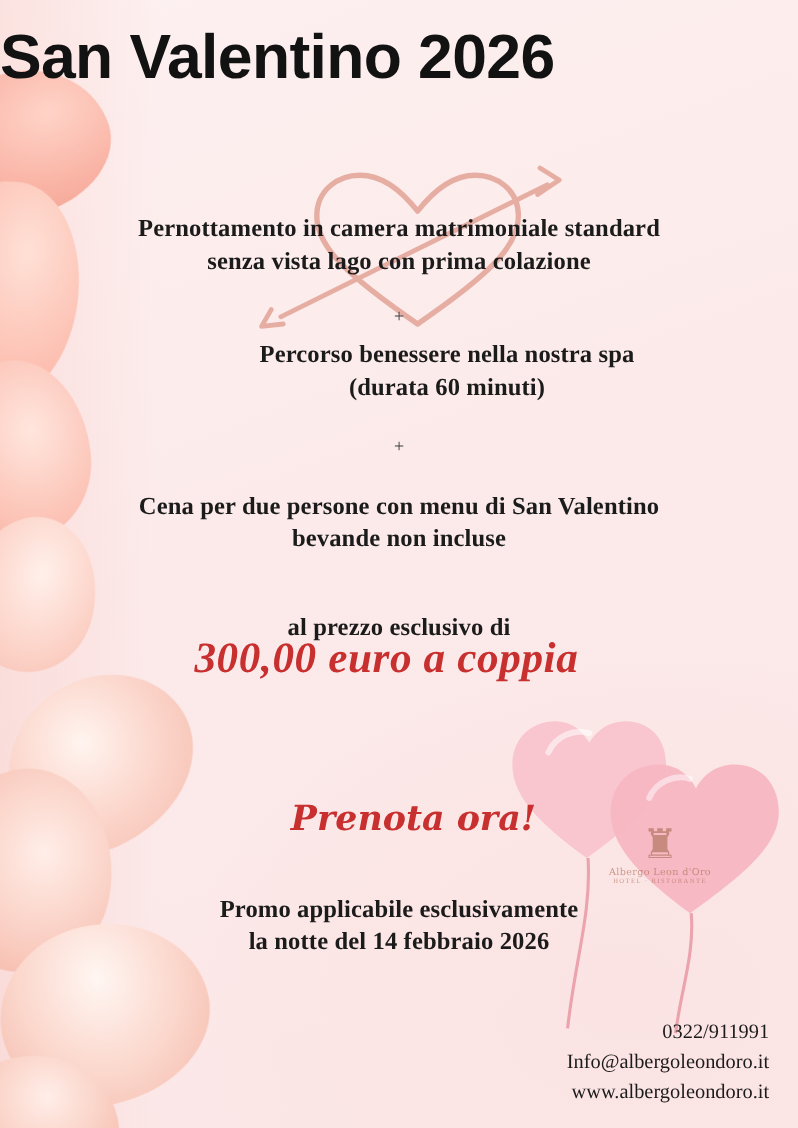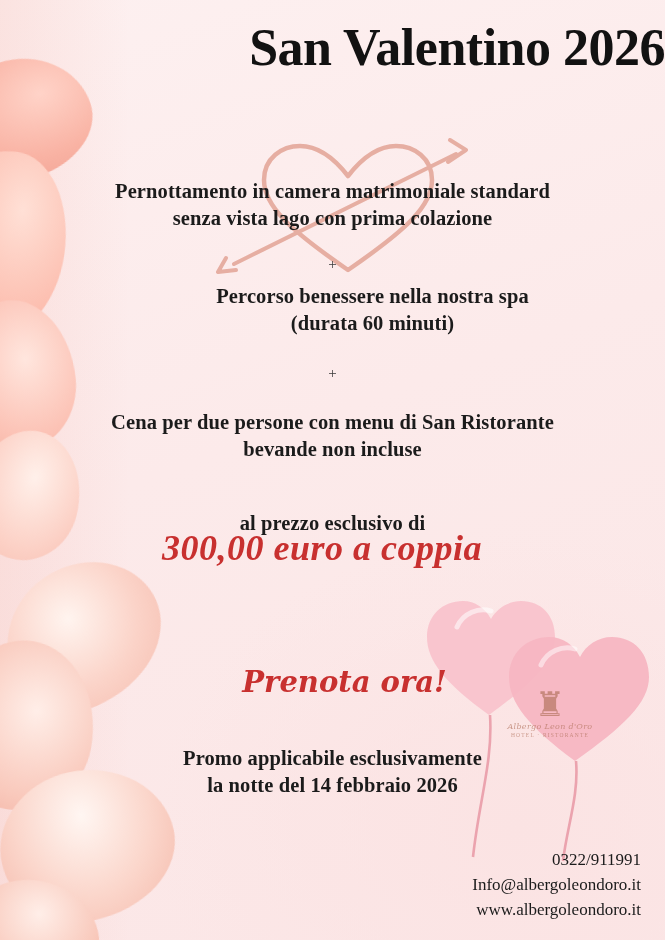--- a/index.html
+++ b/index.html
@@ -98,22 +98,22 @@
     width: 240px;
     height: 320px;
   }
 
   
   .title {
     position: absolute;
     top: 18px;
     left: 0;
     width: 665px;
-    text-align: right;
-    font-family: Liberation Serif, serif;
+    text-align: left;
+    font-family: Liberation Sans, sans-serif;
     font-weight: bold;
     font-size: 52px;
     letter-spacing: -0.5px;
     color: #121212;
     white-space: nowrap;
   }
 
   .block {
     position: absolute;
     left: 0;
@@ -180,21 +180,20 @@
     color: #b0705a;
     opacity: 0.65;
   }
   .logo-mark .crest {
     font-family: "DejaVu Serif", serif;
     font-size: 34px;
     line-height: 36px;
   }
   .logo-mark .lname {
     font-family: "DejaVu Serif", serif;
-    font-style: italic;
     font-size: 8px;
     line-height: 10px;
     letter-spacing: 0.3px;
   }
   .logo-mark .lsub {
     font-size: 5.5px;
     letter-spacing: 1.2px;
     text-transform: uppercase;
   }
 </style>
@@ -249,21 +248,21 @@
   <div class="plus" style="top:256px;">+</div>
 
   <div class="block" style="top:283px;padding-left:40px;">
     <div class="line">Percorso benessere nella nostra spa</div>
     <div class="line">(durata 60 minuti)</div>
   </div>
 
   <div class="plus" style="top:365px;">+</div>
 
   <div class="block" style="top:409px;">
-    <div class="line">Cena per due persone con menu di San Ristorante</div>
+    <div class="line">Cena per due persone con menu di San Valentino</div>
     <div class="line">bevande non incluse</div>
   </div>
 
   <div class="block" style="top:510px;">
     <div class="line">al prezzo esclusivo di</div>
   </div>
 
   <div class="price" style="top:527px;">300,00 euro a coppia</div>
 
   <div class="cta" style="top:665px;">Prenota ora!</div>

